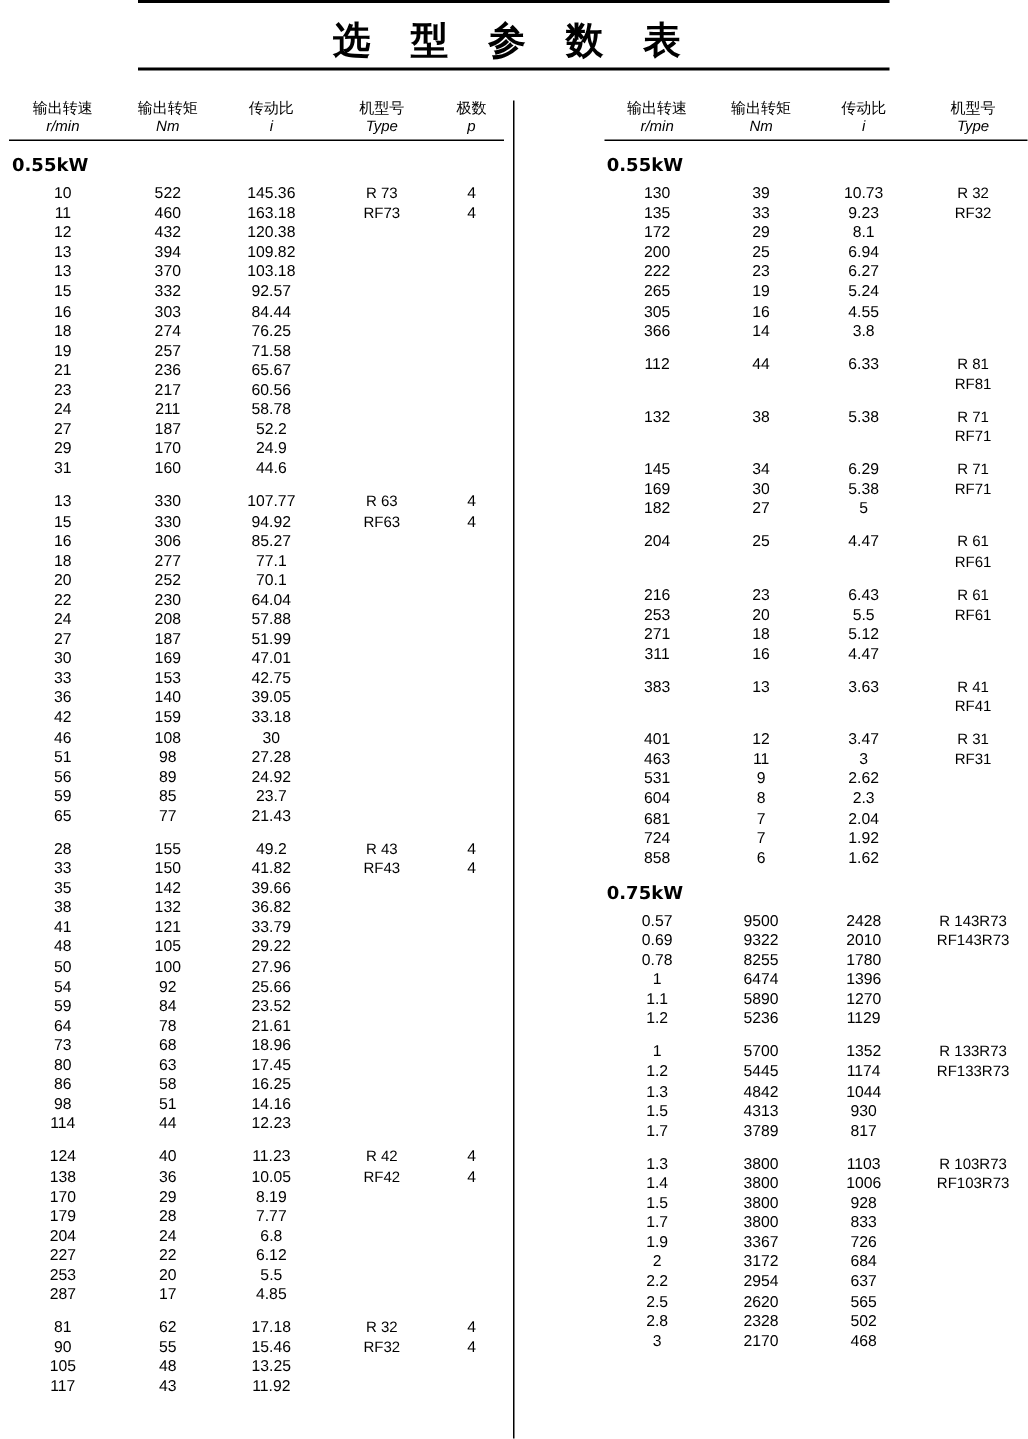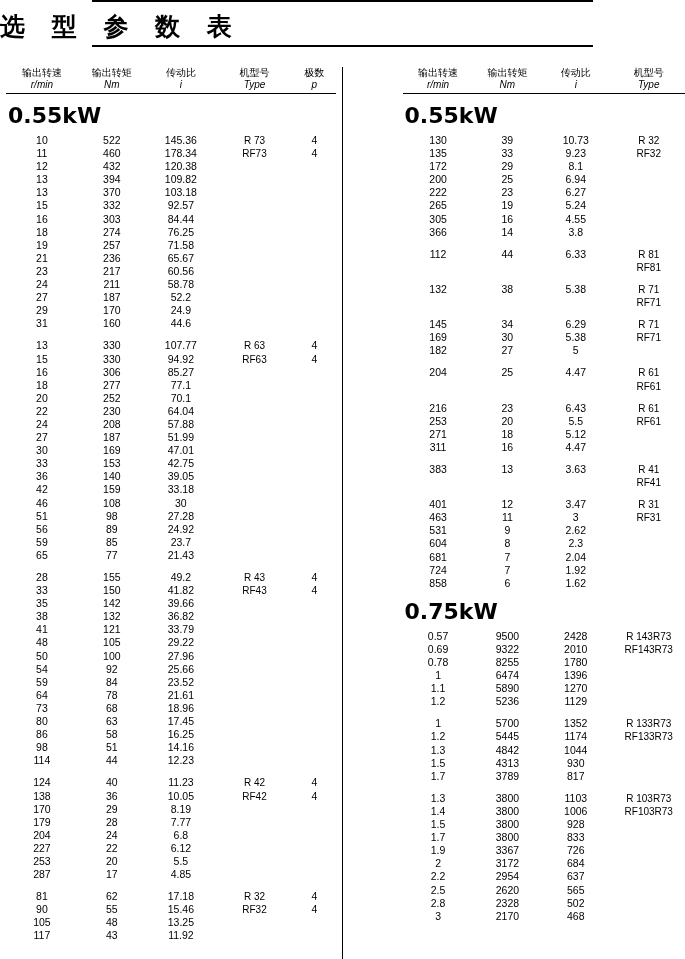--- a/index.html
+++ b/index.html
@@ -7,20 +7,21 @@
     width:685px;height:959px;
     background:#ffffff;
     font-family:"Liberation Sans", sans-serif;
     color:#000;
     position:relative;
     overflow:hidden;
   }
   .page{width:685px;height:959px;position:relative;}
 
   .title{
+    text-align:center;
     font-size:25px;
     font-weight:bold;
     letter-spacing:9px;
     padding-top:8px;
     font-family:"DejaVu Sans", sans-serif;
   }
   .title-rule-top{
     border-top:2px solid #000;
     margin:0 92px 0 92px;
   }
@@ -66,21 +67,21 @@
   .row{
     display:flex;
     font-size:10.5px;
     text-align:center;
     line-height:13.1px;
     font-family:"Liberation Sans", sans-serif;
   }
   .row .cell{overflow:hidden;white-space:nowrap;}
 
   .grp-title{
-    font-size:22px;
+    font-size:12px;
     font-weight:bold;
     padding:9px 0 6px 2px;
     font-family:"DejaVu Sans", sans-serif;
   }
   .gap{height:9px;}
   .type-cell{font-size:10px;}
 </style>
 </head>
 <body>
 
@@ -121,21 +122,21 @@
           <div class="row">
             <div class="cell c-rpm">10</div>
             <div class="cell c-torque">522</div>
             <div class="cell c-ratio">145.36</div>
             <div class="cell c-type type-cell">R 73</div>
             <div class="cell c-poles">4</div>
           </div>
           <div class="row">
             <div class="cell c-rpm">11</div>
             <div class="cell c-torque">460</div>
-            <div class="cell c-ratio">178.34</div>
+            <div class="cell c-ratio">163.18</div>
             <div class="cell c-type type-cell">RF73</div>
             <div class="cell c-poles">4</div>
           </div>
           <div class="row">
             <div class="cell c-rpm">12</div>
             <div class="cell c-torque">432</div>
             <div class="cell c-ratio">120.38</div>
             <div class="cell c-type type-cell"></div>
             <div class="cell c-poles"></div>
           </div>

